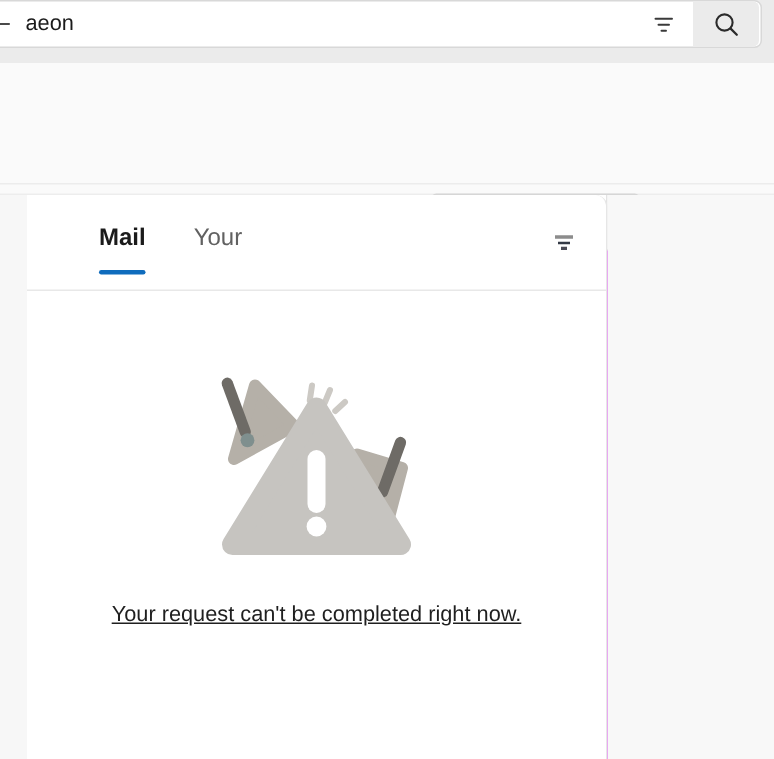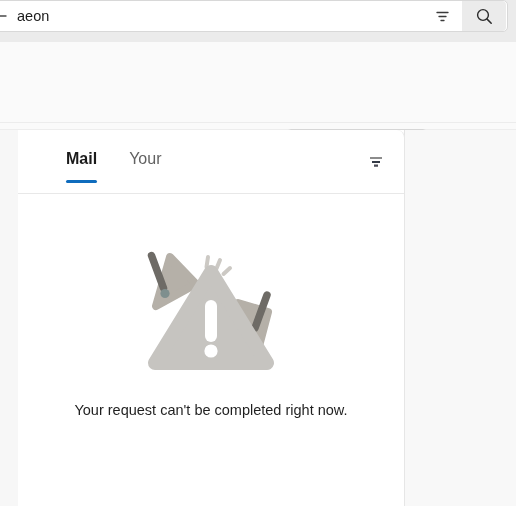--- a/index.html
+++ b/index.html
@@ -229,20 +229,21 @@
   .illustration {
     margin-top: 46px;
     width: 170px;
     height: 140px;
   }
   .empty-msg {
     margin-top: 22px;
     font-size: 14.5px;
     color: #1f1f1f;
     text-align: right;
+    text-decoration: underline;
   }
 
   
   .right-bg {
     position: absolute;
     left: 405px; top: 130px;
     width: 111px; height: 376px;
     background: #f8f8f8;
   }
 </style>

